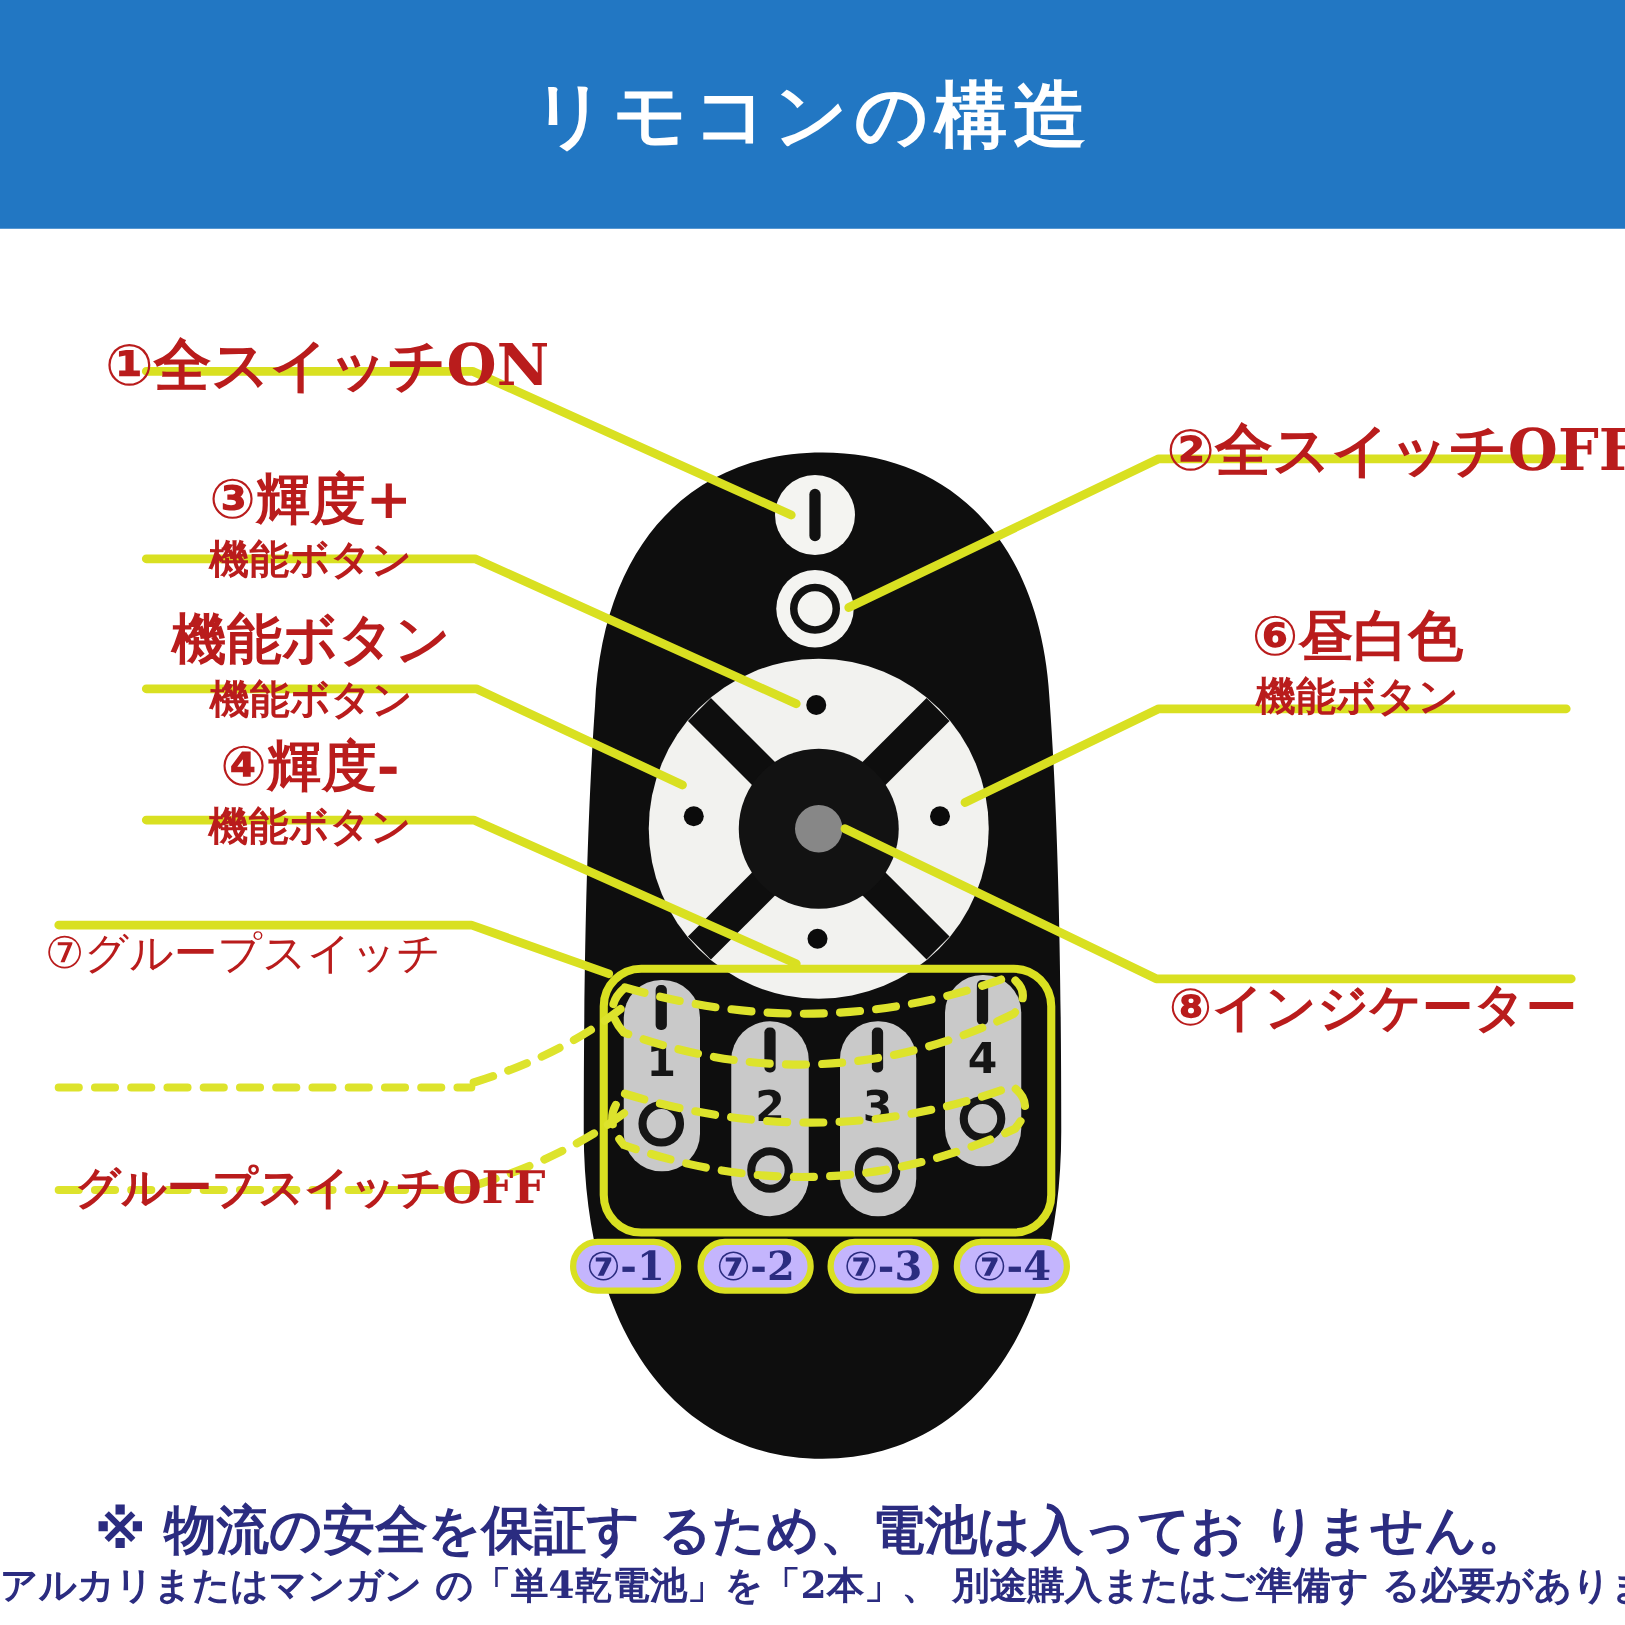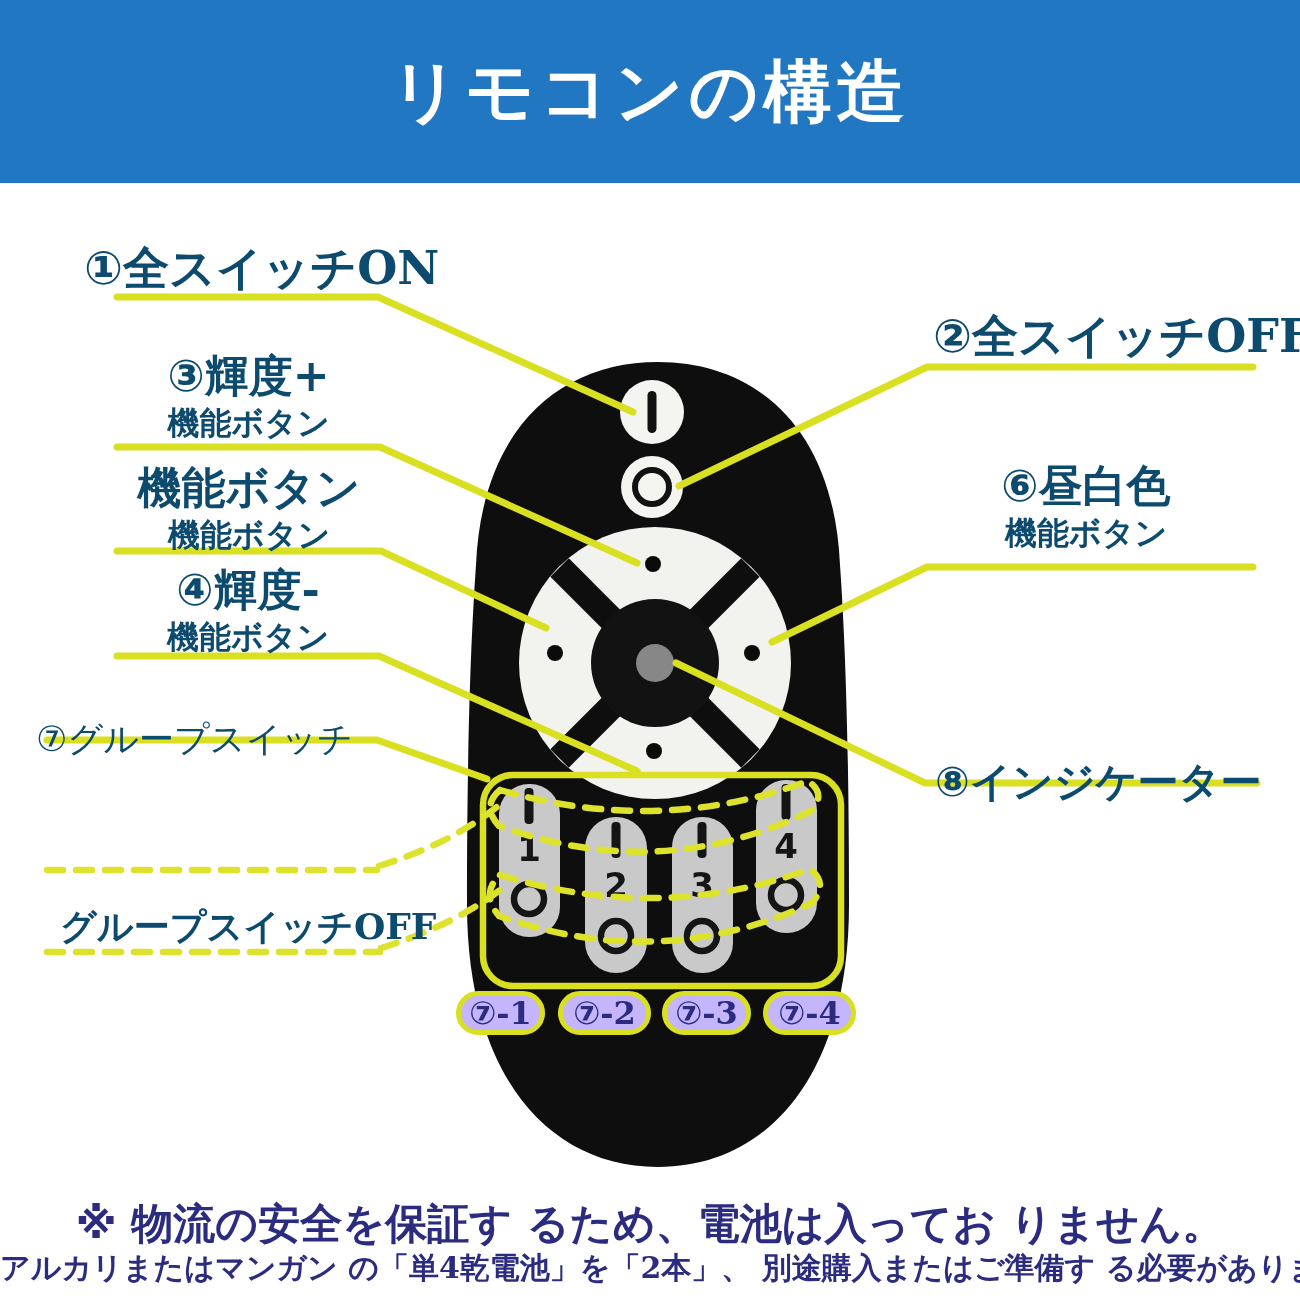--- a/index.html
+++ b/index.html
@@ -10,25 +10,25 @@
   }
   svg.diagram-art { position:absolute; left:0; top:0; width:1300px; height:1300px; }
 
   
   .banner {
     position:absolute; left:0; top:0; width:1300px; height:183px;
     background:#2277C3; display:flex; align-items:center; justify-content:center;
   }
   .banner h1 {
     margin:0; color:#ffffff; font-family:"DejaVu Sans","Liberation Sans",sans-serif;
-    font-weight:700; font-size:68px; letter-spacing:5px; line-height:1;
+    font-weight:700; font-size:58px; letter-spacing:5px; line-height:1;
   }
 
   
-  .lbl { position:absolute; color:#0c4a6e; line-height:1.08; white-space:nowrap; }
+  .lbl { position:absolute; color:#b91c1c; line-height:1.08; white-space:nowrap;margin-top:24px; }
   .lbl .big { display:block; font-size:44px; font-weight:600; }
   .lbl .sub { display:block; font-size:32px; font-weight:600; margin-top:6px; }
   .lbl-1   { left:84px;  top:244px; font-size:46px; font-weight:600; }
   .lbl-2   { left:933px; top:312px; font-size:46px; font-weight:600; }
   .grp     { text-align:center; }
   .lbl-3   { left:117px; top:352px; width:263px; }
   .lbl-5   { left:117px; top:464px; width:264px; }
   .lbl-4   { left:117px; top:566px; width:262px; }
   .lbl-6   { left:955px; top:462px; width:262px; }
   .lbl-7   { left:36px;  top:721px; font-size:35px; font-weight:400; }

